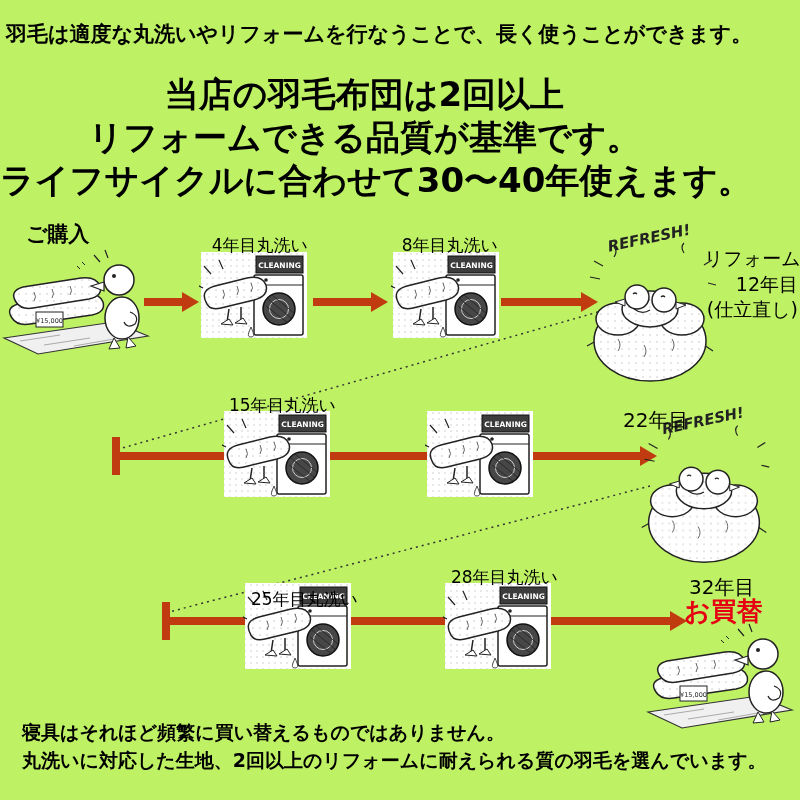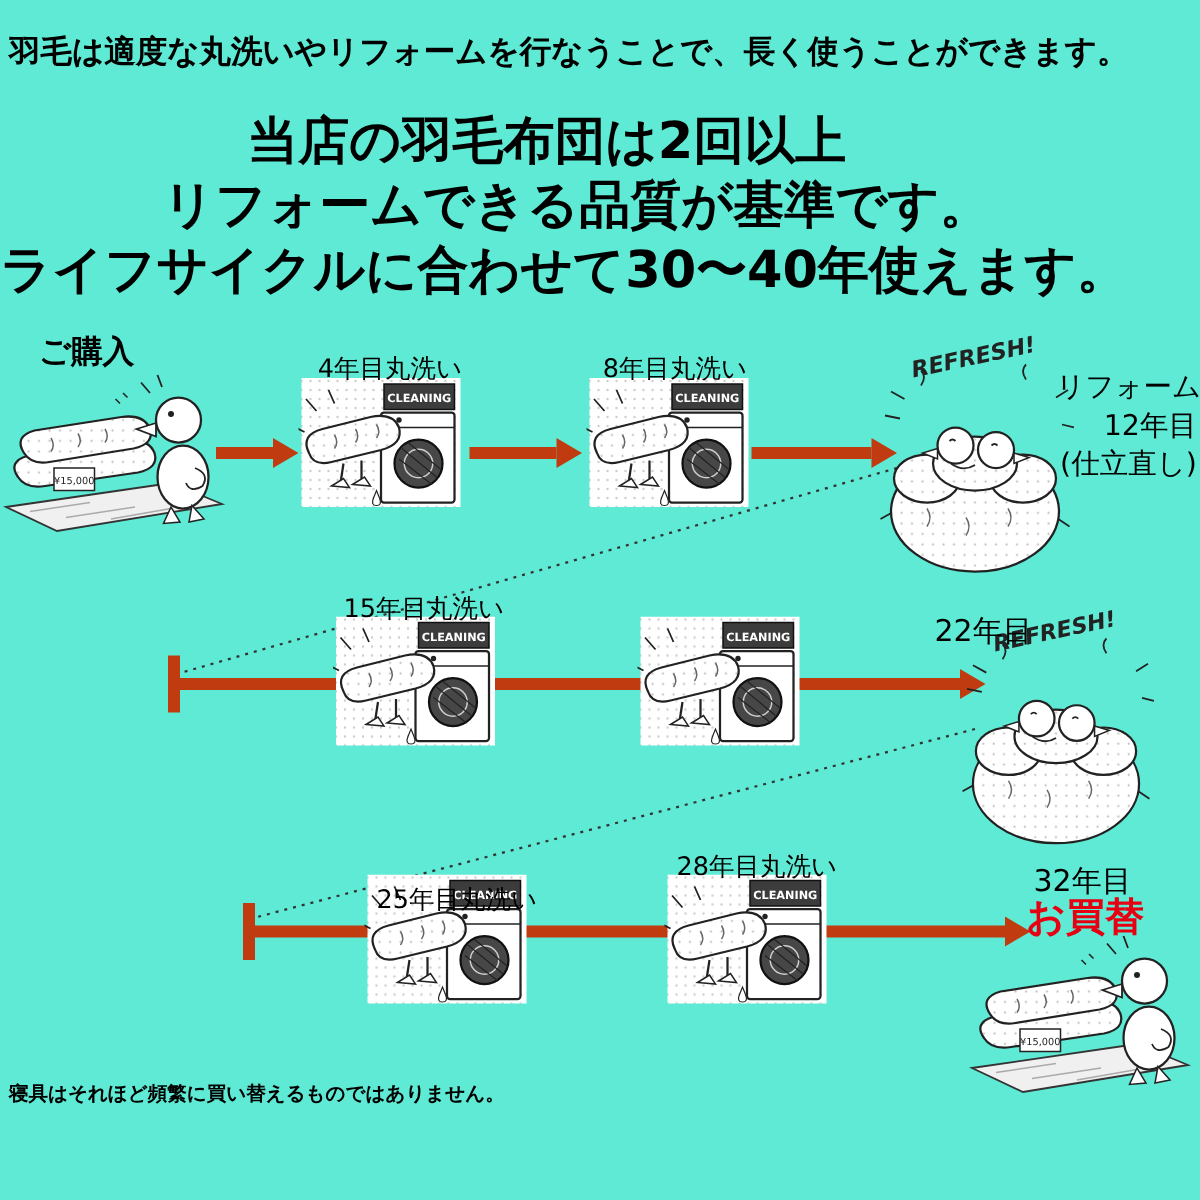--- a/index.html
+++ b/index.html
@@ -1,30 +1,30 @@
 <!DOCTYPE html>
 <html lang="ja" style="--arrow: #c03c10; --action-red: #e60012;"><head>
 <meta charset="utf-8">
 <style>
   * { margin:0; padding:0; box-sizing:border-box; }
   html,body { background:#fff; }
   body { font-family:"DejaVu Sans","Liberation Sans",sans-serif; color:#000; }
-  .stage { position:relative; width:800px; height:800px; background:#5eead4; overflow:hidden; }
+  .stage { position:relative; width:800px; height:800px; background:#bef264; overflow:hidden; }
   .abs { position:absolute; white-space:nowrap; }
 
   .intro { left:6px; top:20px; font-size:21px; font-weight:bold; z-index:4; }
   .headline { left:0; width:729px; text-align:center; font-weight:bold; font-size:34px; line-height:1.2; z-index:4; }
-  .hl1 { top:74px; } .hl2 { top:117px;margin-left:20px; } .hl3 { top:160px; }
+  .hl1 { top:74px; } .hl2 { top:117px; } .hl3 { top:160px; }
 
   .start-label { left:26px; top:220px; font-size:21px; font-weight:bold; z-index:4; }
   .step-label { font-size:17px; text-align:right; z-index:4; }
   .side-label { font-size:19px; line-height:1.35; text-align:right; z-index:4; }
   .year-label { font-size:20px; z-index:4;margin-left:11px; }
   .buy-label  { font-size:26px; font-weight:bold; color:var(--action-red,#e60012); z-index:4; }
-  .footer-line { font-size:13px; font-weight:bold; z-index:4; }
+  .footer-line { font-size:19px; font-weight:bold; z-index:4;margin-left:16px; }
 
   .harrow { position:absolute; height:8px; background:var(--arrow,#c03c10); z-index:2; }
   .harrow::after { content:""; position:absolute; left:100%; top:50%; transform:translateY(-50%);
     width:0; height:0; border-left:17px solid var(--arrow,#c03c10);
     border-top:10px solid transparent; border-bottom:10px solid transparent; }
   .vtail { position:absolute; width:8px; background:var(--arrow,#c03c10); z-index:2; }
 
   .illus { z-index:3; }
   .overlay { position:absolute; left:0; top:0; z-index:1; pointer-events:none; }
   .defs-store { position:absolute; width:0; height:0; overflow:hidden; }
@@ -176,14 +176,15 @@
       <use href="#sym-machine"></use>
     </svg>
 
   <div class="abs year-label" style="left:678px;top:574px">32年目</div>
   <div class="abs buy-label" style="left:684px;top:594px">お買替</div>
   <svg class="abs illus" style="left:646px;top:616px" width="150" height="118">
       <use href="#sym-futon-duck"></use>
     </svg>
 
   <div class="abs footer-line" style="left:6px;top:720px">寝具はそれほど頻繁に買い替えるものではありません。</div>
+  <div class="abs footer-line" style="left:6px;top:748px">丸洗いに対応した生地、2回以上のリフォームに耐えられる質の羽毛を選んでいます。</div>
 
 </div>
 
 </body></html>

